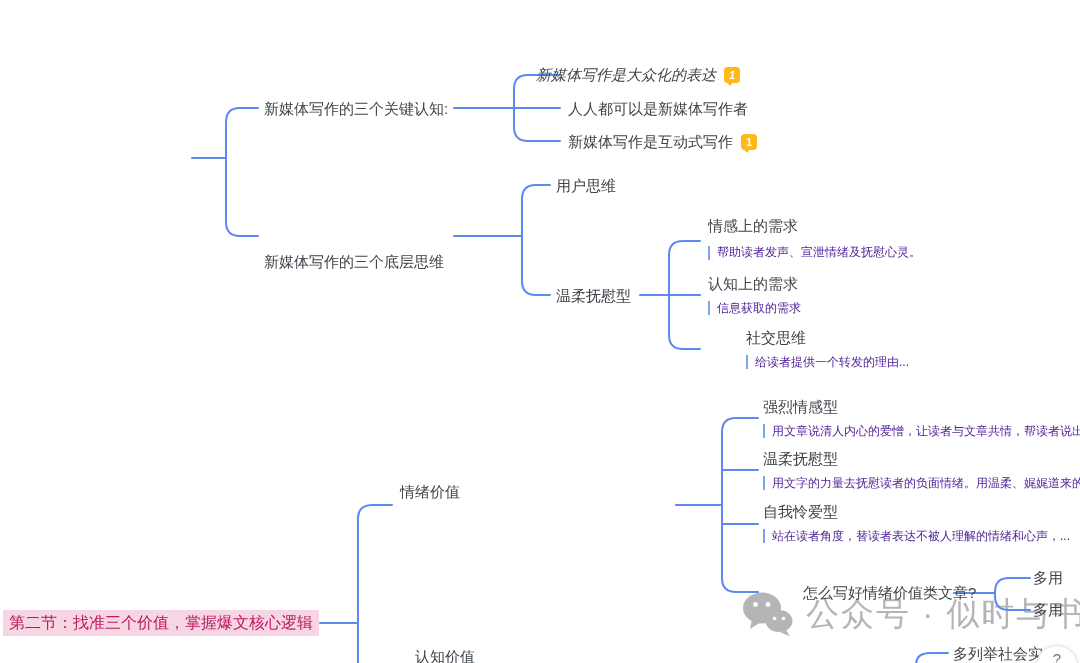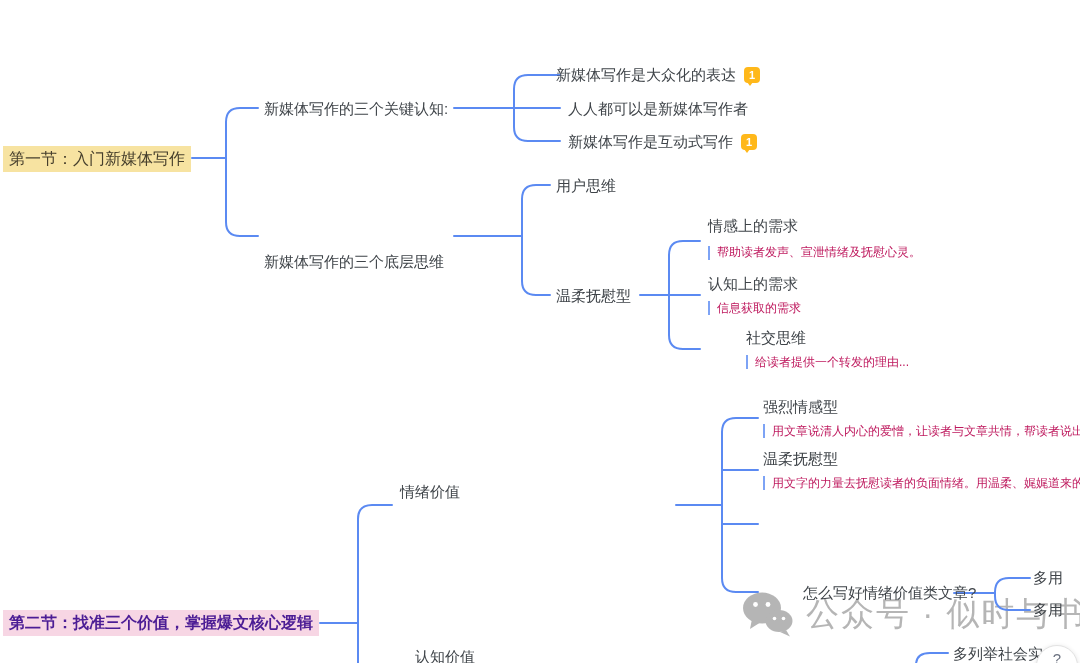--- a/index.html
+++ b/index.html
@@ -9,23 +9,23 @@
   }
   svg.wires{position:absolute;left:0;top:0;z-index:6;pointer-events:none;}
   .node{
     position:absolute;white-space:nowrap;color:#3f4449;font-size:15px;
     line-height:18px;z-index:10;
   }
   .node .lbl{display:inline-block;vertical-align:middle;}
   .sec{font-size:16px;line-height:20px;}
   .hl{padding:3px 6px;display:inline-block;color:#463f2c;}
   .hl-yellow{background:#f7e3a1;}
-  .hl-pink{background:#f7d6e4;color:#4c1d95;font-weight:bold;}
+  .hl-pink{background:#f7d6e4;color:#be185d;}
   .note{
-    margin-top:8px;font-size:12px;line-height:14px;color:#be185d;
+    margin-top:8px;font-size:12px;line-height:14px;color:#4c1d95;
     border-left:2px solid #7da3f5;padding-left:7px;white-space:nowrap;
   }
   .badge{
     display:inline-block;position:relative;vertical-align:middle;margin-left:8px;
     width:16px;height:16px;background:#ffb81a;color:#fff;border-radius:4px;
     font-size:11px;line-height:16px;text-align:center;font-weight:bold;
   }
   .badge::after{
     content:"";position:absolute;left:3px;bottom:-3px;
     border-left:3px solid transparent;border-right:3px solid transparent;
@@ -39,21 +39,21 @@
   .help-btn{
     position:absolute;left:1036px;top:645px;width:42px;height:42px;z-index:12;
     border-radius:50%;background:#fff;border:1px solid #e3e3e3;
     box-shadow:0 1px 5px rgba(0,0,0,.12);color:#6b7280;font-size:15px;
     display:flex;align-items:flex-start;justify-content:center;padding-top:4px;
     box-sizing:border-box;
   }
   
   #n-sec1{left:3px;top:146px;}
   #n-kc{left:264px;top:99px;}
-  #n-k1{left:556px;top:65px;}
+  #n-k1{left:536px;top:65px;font-style:italic;}
   #n-k2{left:568px;top:99px;}
   #n-k3{left:568px;top:132px;}
   #n-bt{left:264px;top:227px;margin-top:25px;}
   #n-u1{left:556px;top:176px;}
   #n-p0{left:556px;top:286px;}
   #n-p1{left:708px;top:219px;font-family:Liberation Mono, monospace;}
   #n-p2{left:708px;top:274px;}
   #n-p3{left:708px;top:328px;margin-left:38px;}
   #n-v1{left:400px;top:482px;}
   #n-e1{left:763px;top:397px;}
@@ -94,23 +94,20 @@
       <path d="M722 470 L758 470"></path>
       <path d="M722 524 L758 524"></path>
 
       <path d="M954 593 L995 593"></path>
       <path d="M1030 578 L1009 578 Q995 578 995 592 L995 596 Q995 610 1009 610 L1030 610"></path>
 
       <path d="M916 665 Q916 653 930 653 L948 653"></path>
     </g>
   </svg>
 
-  <div class="node sec" id="n-sec1">
-    <span class="hl hl-yellow lbl">第一节：入门新媒体写作</span>
-  </div>
 
   <div class="node" id="n-kc">
     <span class="lbl">新媒体写作的三个关键认知:</span>
   </div>
 
   <div class="node" id="n-k1">
     <span class="lbl">新媒体写作是大众化的表达</span><span class="badge">1</span>
   </div>
   <div class="node" id="n-k2">
     <span class="lbl">人人都可以是新媒体写作者</span>
@@ -150,20 +147,24 @@
     <span class="lbl">情绪价值</span>
   </div>
 
   <div class="node" id="n-e1">
     <span class="lbl">强烈情感型</span>
     <div class="note">用文章说清人内心的爱憎，让读者与文章共情，帮读者说出</div>
   </div>
   <div class="node" id="n-e2">
     <span class="lbl">温柔抚慰型</span>
     <div class="note">用文字的力量去抚慰读者的负面情绪。用温柔、娓娓道来的</div>
+  </div>
+  <div class="node" id="n-e3">
+    <span class="lbl">自我怜爱型</span>
+    <div class="note">站在读者角度，替读者表达不被人理解的情绪和心声，...</div>
   </div>
 
   <div class="node" id="n-q1">
     <span class="lbl">怎么写好情绪价值类文章?</span>
   </div>
   <div class="node" id="n-m1">
     <span class="lbl">多用</span>
   </div>
   <div class="node" id="n-m2">
     <span class="lbl">多用</span>

